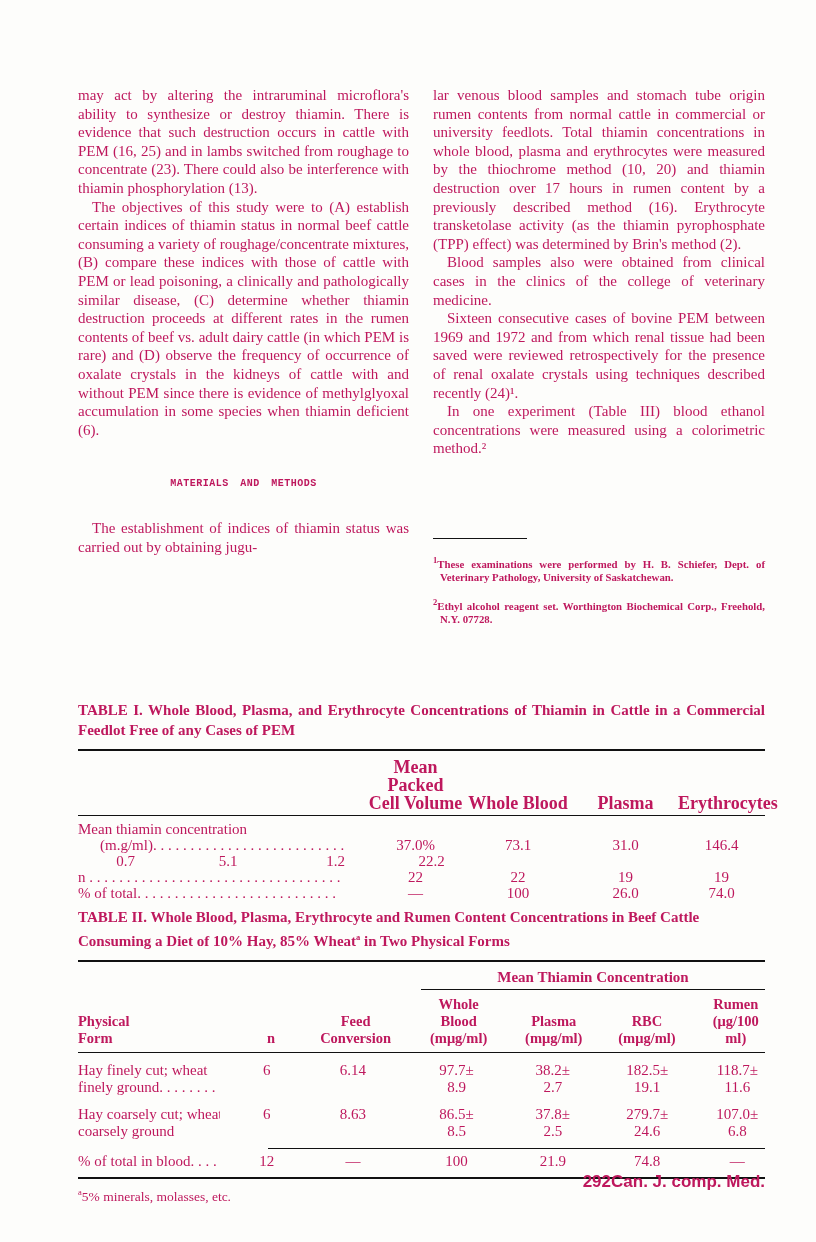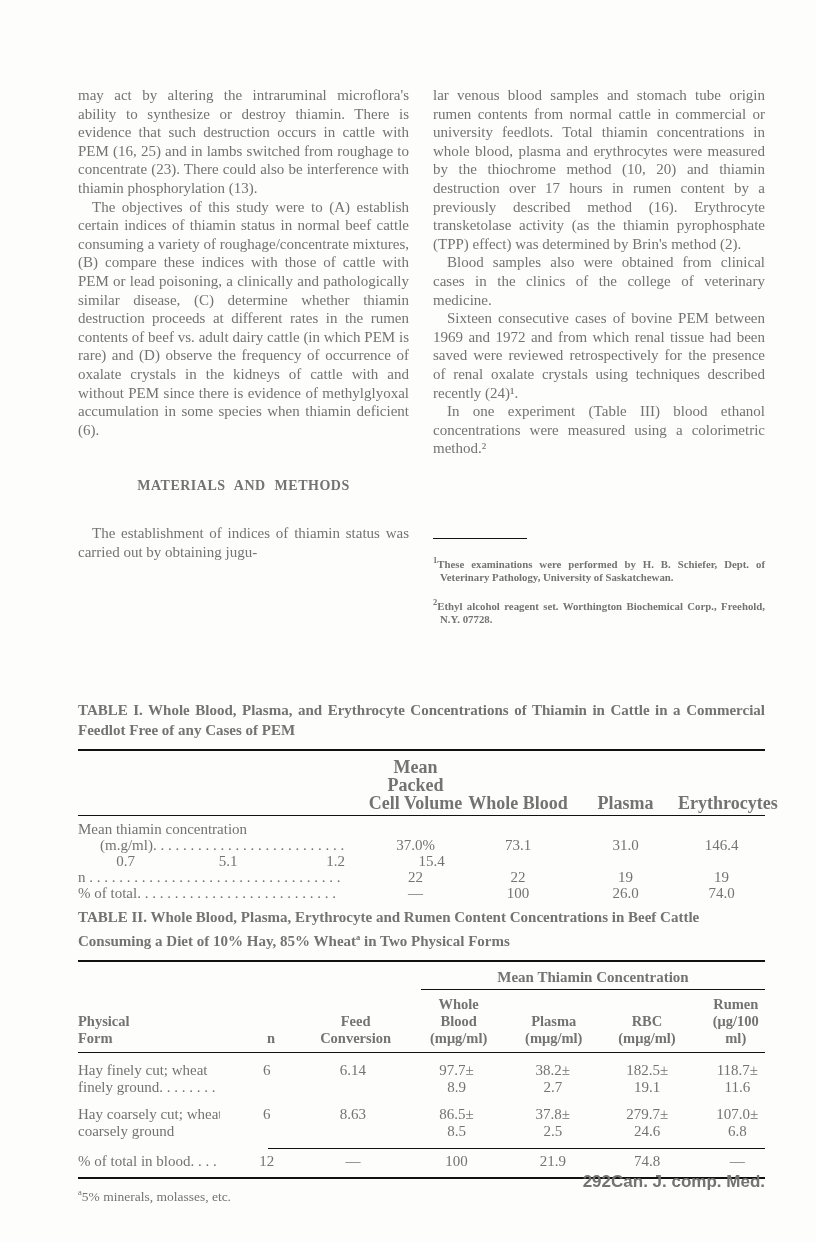--- a/index.html
+++ b/index.html
@@ -1,24 +1,24 @@
 <!DOCTYPE html>
 <html><head>
 <meta charset="utf-8">
 <style>
   html,body{margin:0;padding:0;background:#e9e9e9;}
-  .page{position:relative;width:816px;height:1242px;background:#fdfdfb;color:#737373;
+  .page{position:relative;width:816px;height:1242px;background:#fdfdfb;color:#be185d;
         font-family:"Liberation Serif","DejaVu Serif",serif;overflow:hidden;}
   
   .col{position:absolute;}
   .col-left{left:78px;top:86px;width:331px;}
   .col-right{left:433px;top:86px;width:332px;}
   p.body{margin:0;font-size:15px;line-height:18.6px;text-align:justify;}
   p.body.ind{text-indent:14px;}
-  .sec-heading{font-family:Liberation Serif, serif;font-size:14px;font-weight:bold;
+  .sec-heading{font-family:Liberation Mono, monospace;font-size:10px;font-weight:bold;
         letter-spacing:.5px;word-spacing:5px;text-align:center;margin:39px 0 30px 0;}
   
   .footnotes{position:absolute;left:433px;top:538px;width:332px;}
   .fn-rule{width:94px;border-top:1.6px solid #131313;margin-bottom:15px;}
   p.fn{margin:0 0 11px 0;font-size:10.8px;line-height:13.6px;font-weight:bold;
         text-align:justify;padding-left:7px;text-indent:-7px;}
   p.fn sup,.tbl sup{font-size:8.5px;}
   
   .tbl{position:absolute;left:78px;width:687px;}
   #table1{top:701px;}
@@ -112,21 +112,21 @@
         <div class="lab sub">(m.g/ml). . . . . . . . . . . . . . . . . . . . . . . . . .</div>
         <div class="val v-c11">37.0%</div>
         <div class="val v-c12">73.1</div>
         <div class="val v-c13">31.0</div>
         <div class="val v-c14">146.4</div>
       </div>
       <div class="t1-row">
         <div class="val v-c11">0.7</div>
         <div class="val v-c12">5.1</div>
         <div class="val v-c13">1.2</div>
-        <div class="val v-c14">15.4</div>
+        <div class="val v-c14">22.2</div>
       </div>
       <div class="t1-row">
         <div class="lab">n . . . . . . . . . . . . . . . . . . . . . . . . . . . . . . . . . .</div>
         <div class="val v-c11">22</div>
         <div class="val v-c12">22</div>
         <div class="val v-c13">19</div>
         <div class="val v-c14">19</div>
       </div>
       <div class="t1-row">
         <div class="lab">% of total. . . . . . . . . . . . . . . . . . . . . . . . . . .</div>

